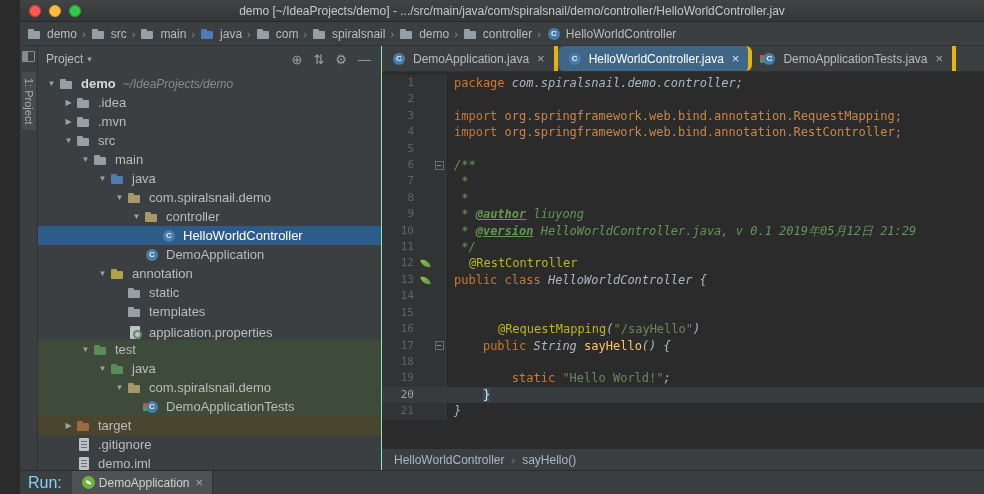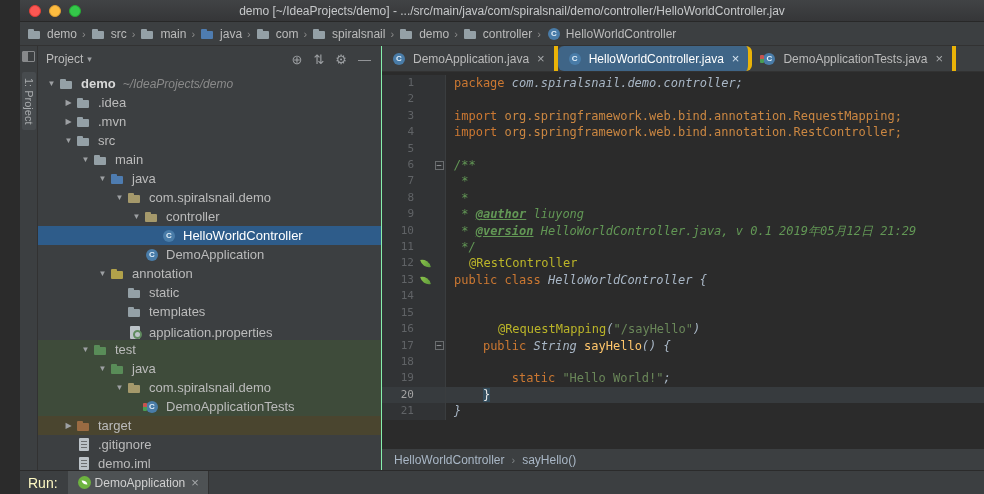--- a/index.html
+++ b/index.html
@@ -96,21 +96,21 @@
   .tk-str{color:var(--string,#6A8759);}
   .tk-meth{color:var(--method,#FFC66B);}
   .tk-brace{color:#E8E8E8;background:#344E5E;}
 
   .ed-crumbs{height:22px;flex:none;background:#3C3F41;border-top:1px solid #2B2B2B;display:flex;align-items:center;padding:0 12px;font-size:12px;color:#A9B7C6;gap:7px;}
   .crumb{cursor:default;}
   .crumb-sep{color:#7F8487;font-size:11px;}
 
   
   .run-bar{height:24px;flex:none;background:var(--panel-bg,#3C3F41);border-top:1px solid #2B2B2B;display:flex;align-items:center;padding-left:8px;gap:10px;}
-  .run-label{font-size:14px;color:#fef9c3;}
+  .run-label{font-size:16px;color:#7dd3fc;}
   .run-tab{display:flex;align-items:center;height:100%;padding:0 9px;background:#4E5254;font-size:12px;color:#D0D0D0;border-right:1px solid #323232;cursor:default;}
 </style>
 </head>
 <body>
 
 <div class="app">
 
   <div class="title-bar">
     <div class="traffic">
       <span class="tl red"></span>

